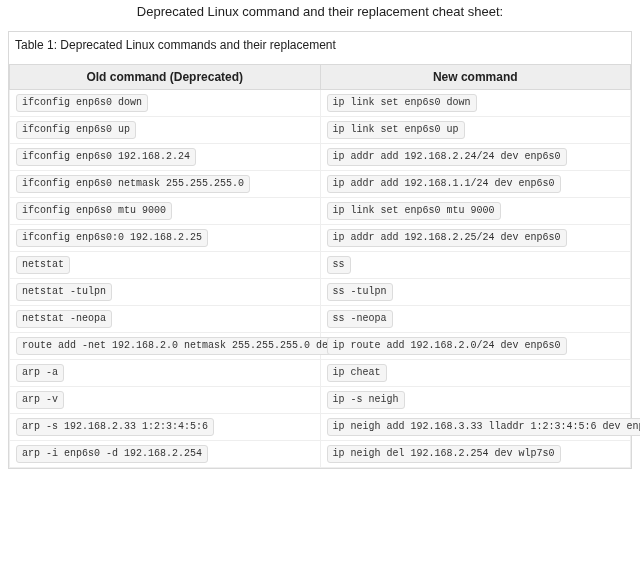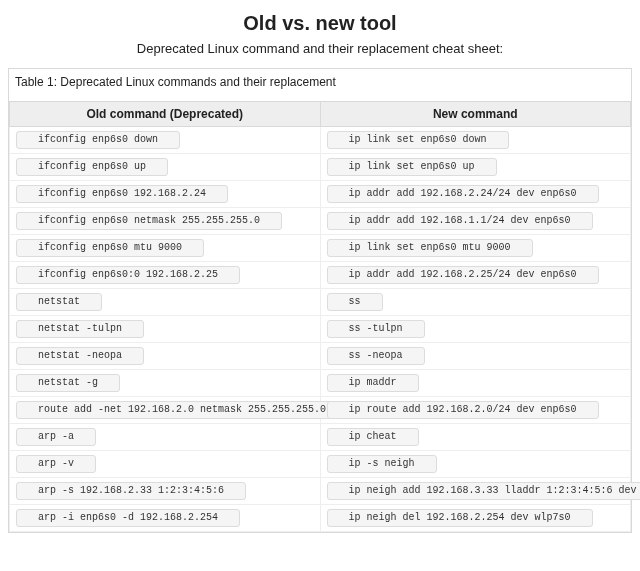--- a/index.html
+++ b/index.html
@@ -52,30 +52,29 @@
     vertical-align: middle;
   }
   code.cmd {
     display: inline-block;
     font-family: SFMono-Regular, Consolas, "Liberation Mono", Menlo, monospace;
     font-size: 10px;
     line-height: 14px;
     background: #f5f5f5;
     border: 1px solid #dcdcdc;
     border-radius: 3px;
-    padding: 1px 21px;
+    padding: 1px 5px;
     color: #333;
     white-space: nowrap;
   }
 </style>
 </head>
 <body>
 
 <div class="page">
-  <h2 class="title">Old vs. new tool</h2>
   <p class="subtitle">Deprecated Linux command and their replacement cheat sheet:</p>
 
   <div class="tablewrap">
     <div class="caption">Table 1: Deprecated Linux commands and their replacement</div>
     <table>
       <thead>
         <tr>
           <th>Old command (Deprecated)</th>
           <th>New command</th>
         </tr>
@@ -111,24 +110,20 @@
           </tr>
           <tr>
             <td><code class="cmd">netstat -tulpn</code></td>
             <td><code class="cmd">ss -tulpn</code></td>
           </tr>
           <tr>
             <td><code class="cmd">netstat -neopa</code></td>
             <td><code class="cmd">ss -neopa</code></td>
           </tr>
           <tr>
-            <td><code class="cmd">netstat -g</code></td>
-            <td><code class="cmd">ip maddr</code></td>
-          </tr>
-          <tr>
             <td><code class="cmd">route add -net 192.168.2.0 netmask 255.255.255.0 dev enp6s0</code></td>
             <td><code class="cmd">ip route add 192.168.2.0/24 dev enp6s0</code></td>
           </tr>
           <tr>
             <td><code class="cmd">arp -a</code></td>
             <td><code class="cmd">ip cheat</code></td>
           </tr>
           <tr>
             <td><code class="cmd">arp -v</code></td>
             <td><code class="cmd">ip -s neigh</code></td>

